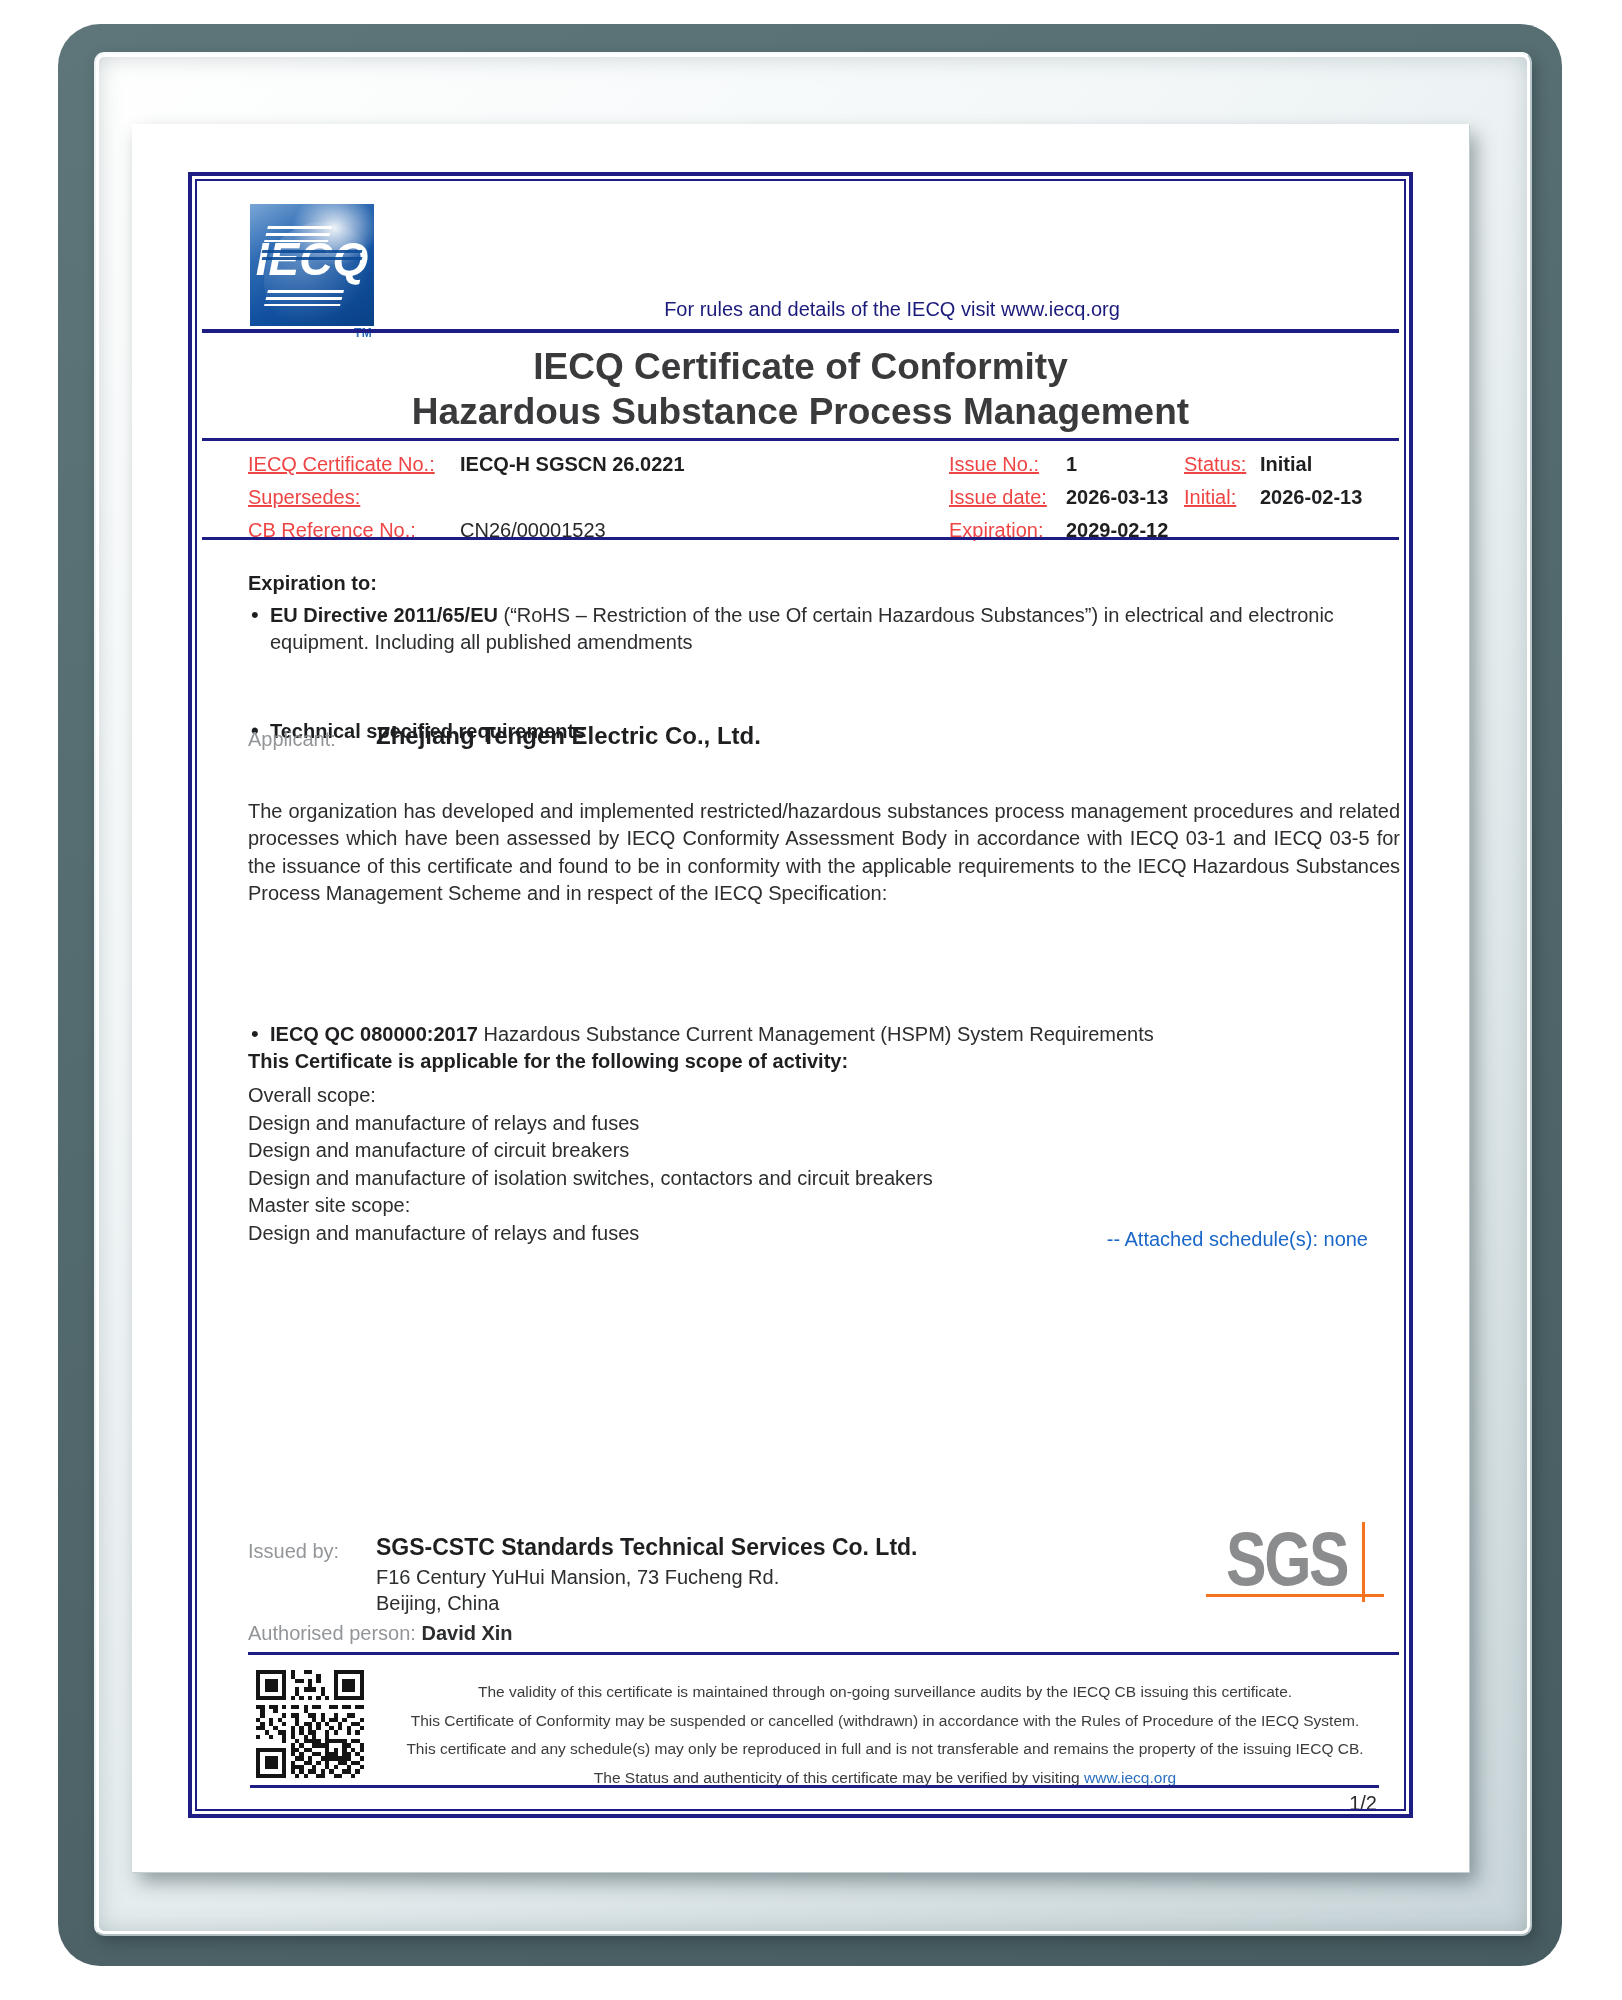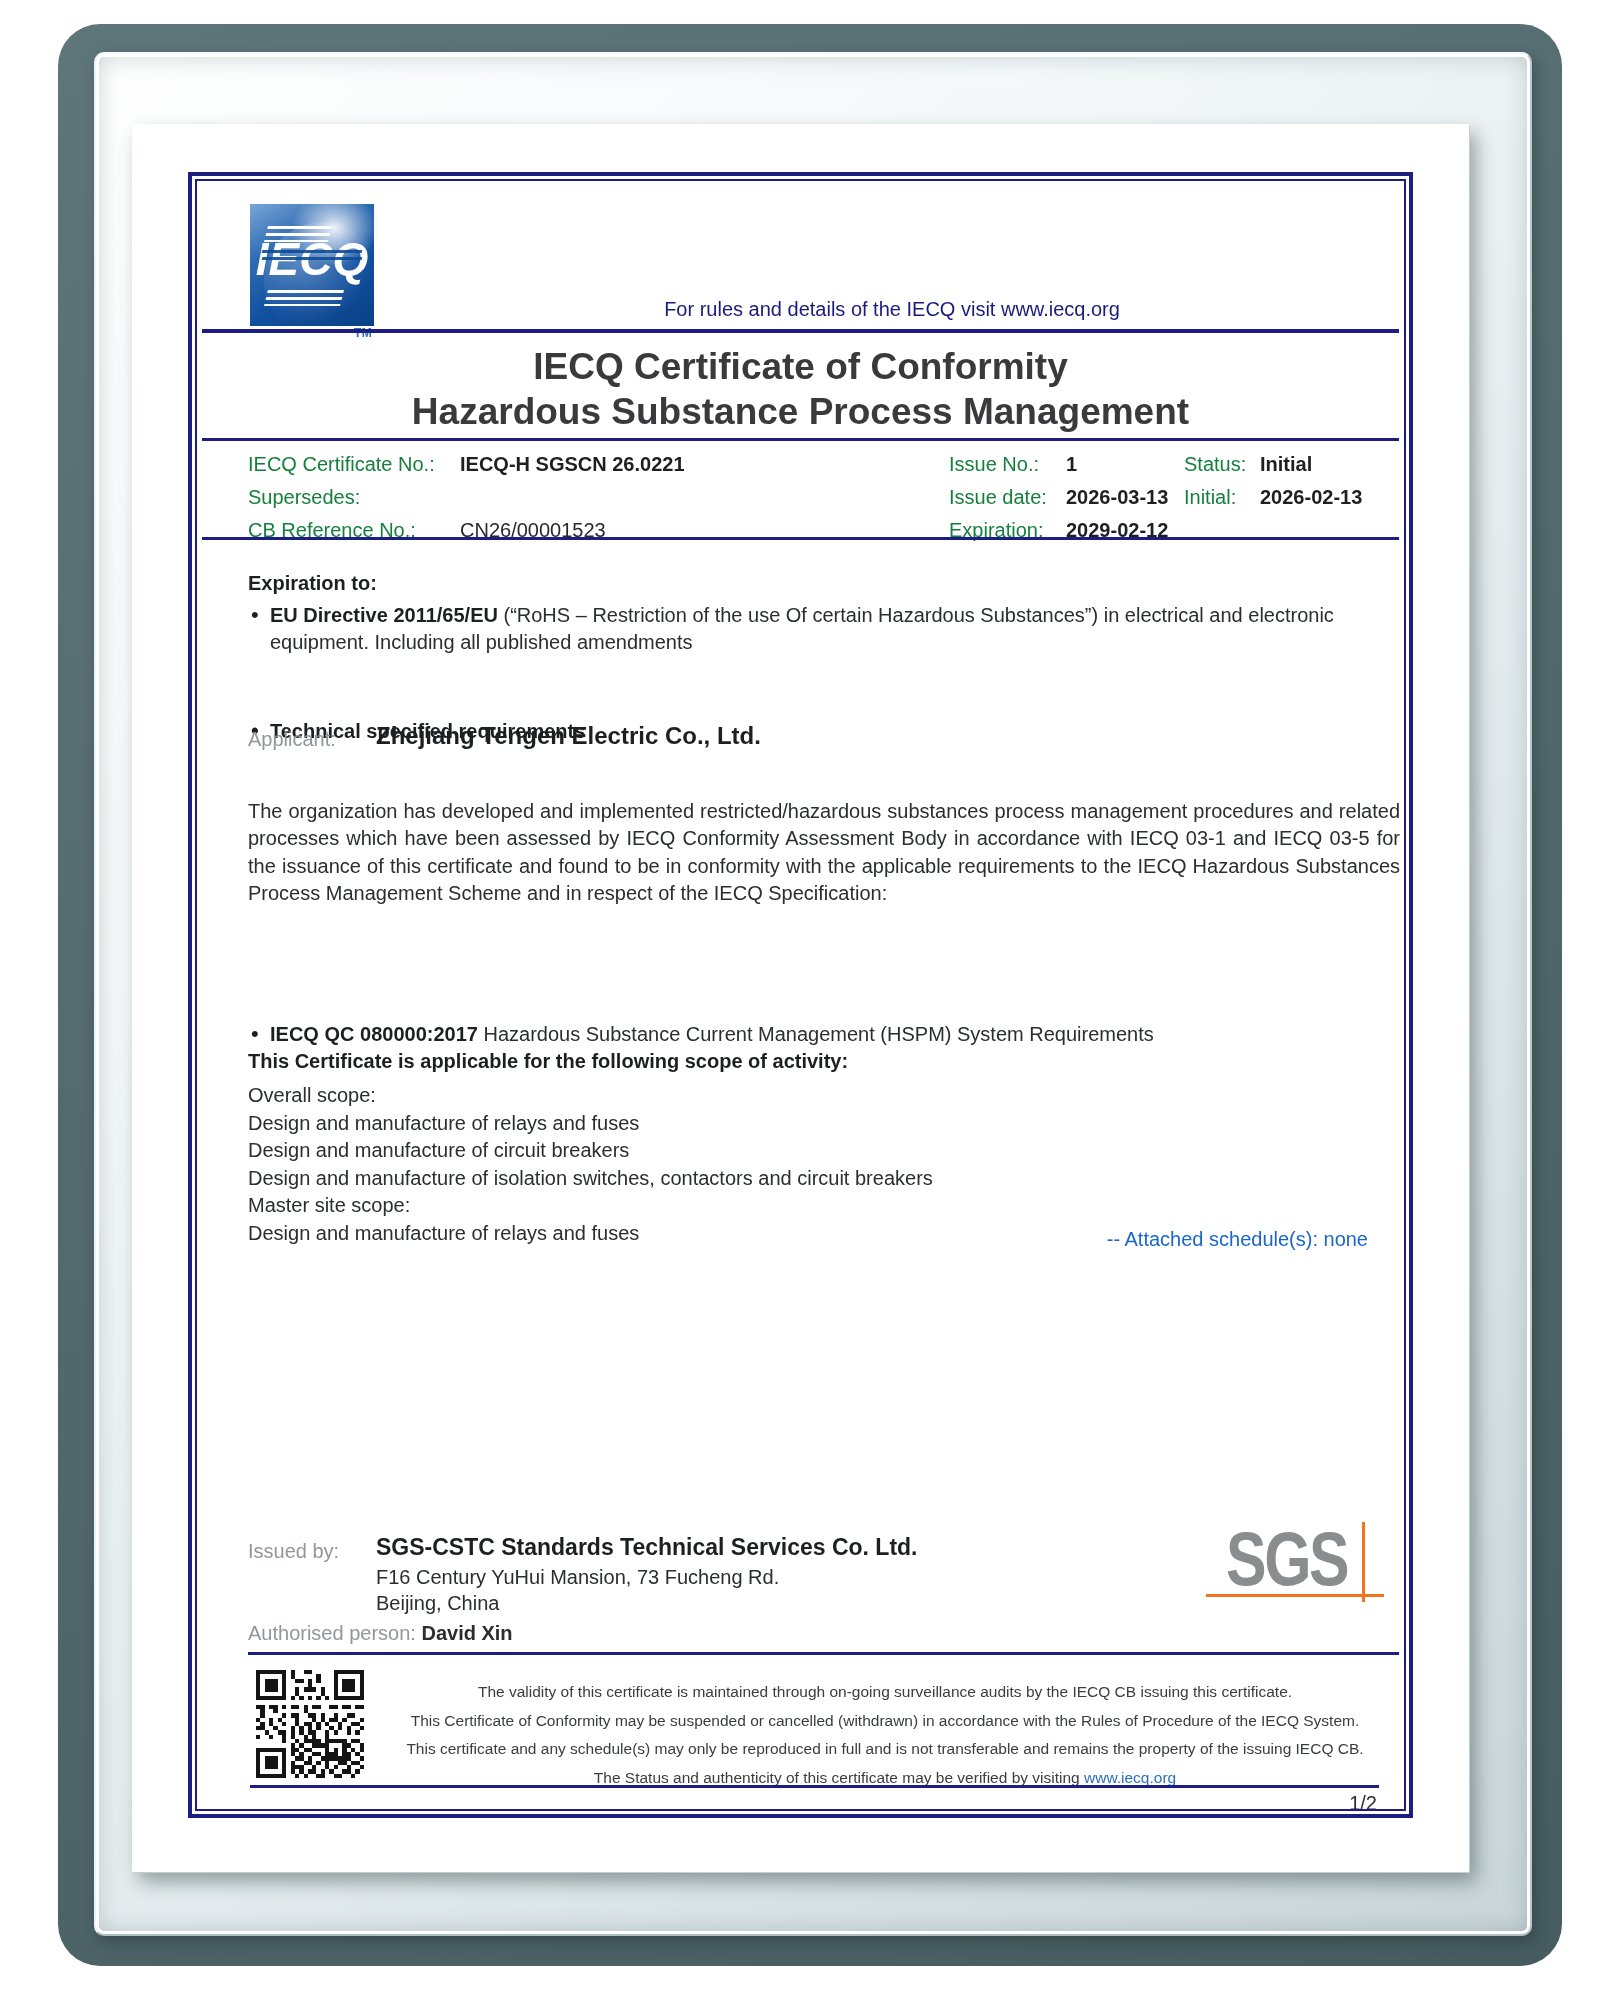--- a/index.html
+++ b/index.html
@@ -42,21 +42,21 @@
 
   
   .hdr-title{position:absolute;left:190px;width:1020px;top:30px;text-align:center;
              font-size:36px;font-weight:bold;letter-spacing:-.2px;}
   .hdr-sub{position:absolute;left:190px;width:1020px;top:122px;text-align:center;font-size:20px;}
 
   .cert-t1{position:absolute;left:0;width:100%;top:170px;text-align:center;font-size:37px;font-weight:bold;color:#3a3a3c;}
   .cert-t2{position:absolute;left:0;width:100%;top:215px;text-align:center;font-size:37px;font-weight:bold;color:#3a3a3c;}
 
   
-  .lbl{color:#15803d;}
+  .lbl{color:#ef4444;text-decoration:underline;}
   .lbl-light{color:#939699;}
   .b{font-weight:bold;color:#1e1f21;}
   .info-left{position:absolute;left:56px;top:272px;display:grid;grid-template-columns:212px auto;line-height:33px;}
   .info-right{position:absolute;left:757px;top:272px;display:grid;grid-template-columns:117px 118px 76px auto;line-height:33px;}
 
   
   .bullet{position:relative;padding-left:22px;line-height:27px;}
   .bullet::before{content:'\2022';position:absolute;left:3px;top:-1px;font-size:22px;color:#1e1f21;}
   .statement{text-align:justify;line-height:27.4px;color:#2b2d2f;}
   .scope-lines{line-height:27.5px;}

